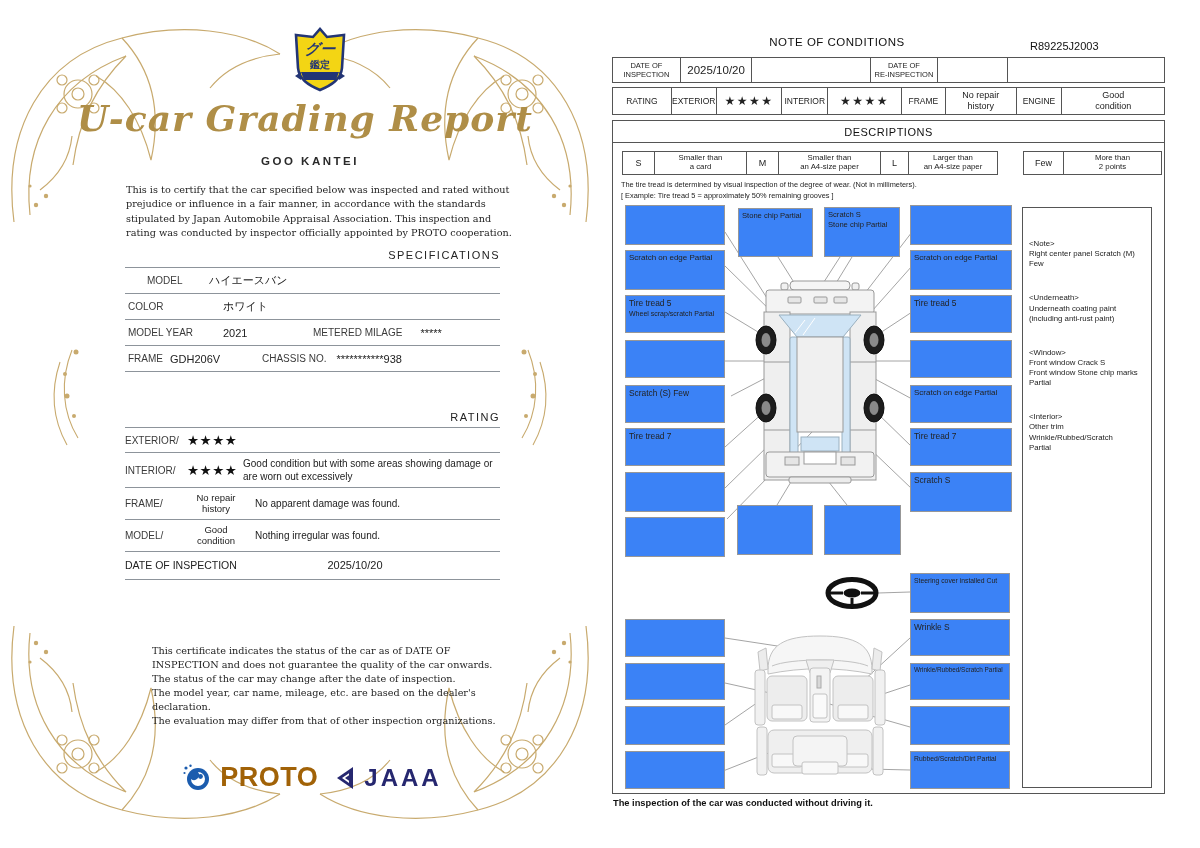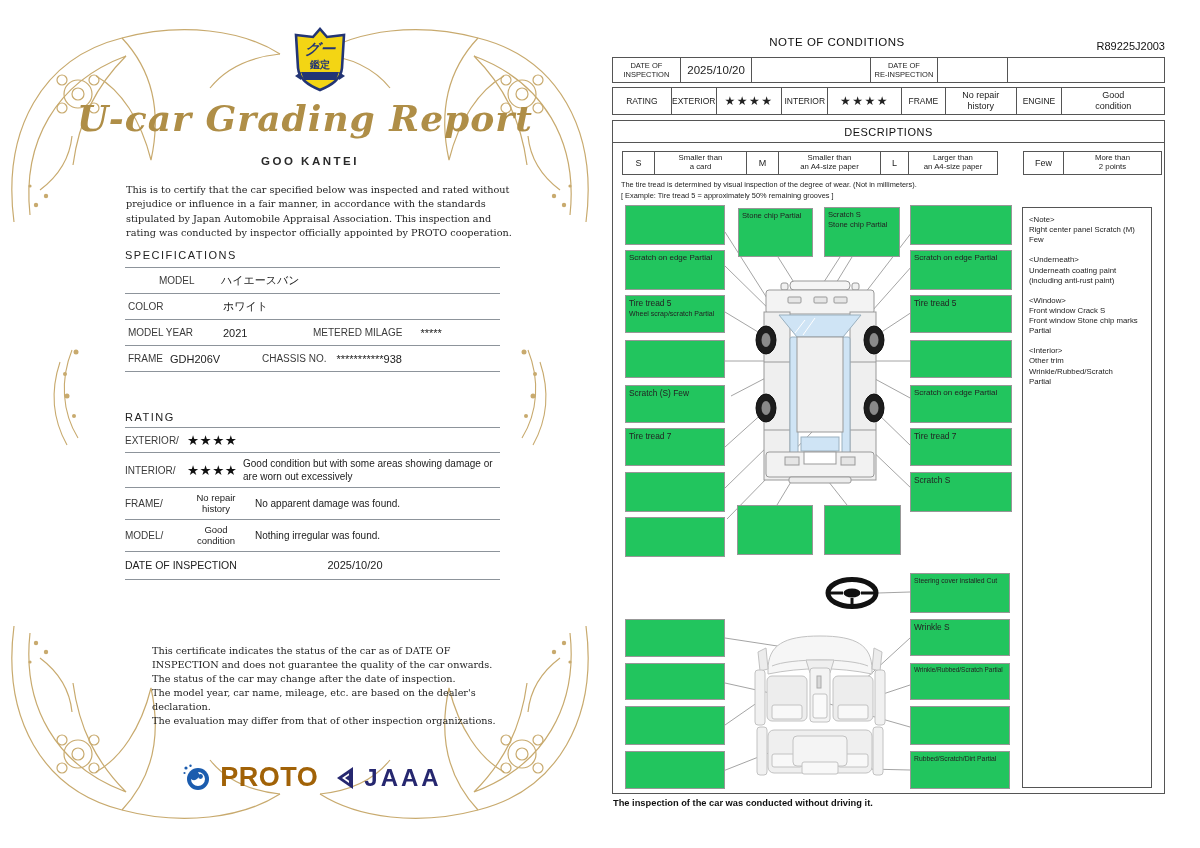--- a/index.html
+++ b/index.html
@@ -11,21 +11,21 @@
 
 .deco { position:absolute; left:0; top:0; }
 .badge { left:291px; top:26px; }
 .lp-title { left:55px; top:97px; width:500px; text-align:center;
   font-family:"DejaVu Serif", serif; font-style:italic; font-weight:700;
   font-size:36px; color:#af8e47; letter-spacing:1px; }
 .lp-sub { left:110px; top:155px; width:400px; text-align:center; font-size:11.5px;
   font-weight:600; letter-spacing:2.5px; color:#2a2a2a; }
 .lp-intro { left:126px; top:183px; width:392px; font-family:"DejaVu Serif", serif;
   font-size:9.7px; line-height:1.47; color:#1c1c1c; }
-.sec-head { width:375px; left:125px; text-align:left; font-size:11px;
+.sec-head { width:375px; left:125px; text-align:right; font-size:11px;
   letter-spacing:1.5px; color:#222; }
 .spec-table { left:125px; top:267px; width:375px; border-top:1.4px solid #8d949b; }
 .s-row { display:flex; align-items:center; height:26px; border-bottom:1.4px solid #8d949b;
   font-size:10px; color:#3a3a3a; }
 .s-label { color:#3a3a3a; }
 .s-value { font-size:11px; color:#222; }
 .rating-table { left:125px; top:427px; width:375px; border-top:1.4px solid #8d949b; }
 .r-row { display:flex; align-items:center; border-bottom:1.4px solid #8d949b;
   padding:4px 0; color:#222; }
 .r-label { width:62px; font-size:10px; color:#3a3a3a; flex:none; }
@@ -39,21 +39,21 @@
 .lp-disclaimer { left:152px; top:644px; width:348px; font-family:"DejaVu Serif", serif;
   font-size:9.7px; line-height:1.44; color:#1c1c1c; white-space:pre-line; }
 .logo-row { left:125px; top:762px; width:375px; display:flex; justify-content:center;
   align-items:center; gap:9px; }
 .proto-text { font-size:27px; font-weight:800; color:#a16207; letter-spacing:0.5px; }
 .jaaa-text { font-size:24px; font-weight:700; color:#26276f; letter-spacing:3px; }
 
 
 .rp-title { left:612px; top:36px; width:450px; text-align:center; font-size:11.5px;
   color:#111; letter-spacing:0.5px; }
-.rp-no { left:1030px; top:40px; width:135px; text-align:right; font-size:11px; color:#111; }
+.rp-no { left:1030px; top:40px; width:135px; font-size:11px; color:#111; }
 .rp-table { display:flex; border:1px solid #555; background:#fff; }
 .cell { border-right:1px solid #555; display:flex; align-items:center;
   justify-content:center; text-align:center; height:100%; }
 .cell:last-child { border-right:none; }
 .cell.sm { font-size:7.5px; line-height:1.2; white-space:pre-line; color:#222; }
 .cell.val { font-size:11.5px; }
 .cell.lbl { font-size:8.5px; }
 .cell.stars { font-size:12px; letter-spacing:1.5px; }
 .date-table { left:612px; top:57px; width:553px; height:26px; }
 .rate-table { left:612px; top:87px; width:553px; height:28px; }
@@ -61,25 +61,25 @@
 .desc-head { height:22px; border-bottom:1px solid #555; display:flex; align-items:center;
   justify-content:center; font-size:11px; letter-spacing:0.5px; color:#111; }
 .legend { display:flex; border:1px solid #555; height:24px; background:#fff; }
 .lg1 { left:622px; top:151px; width:376px; }
 .lg2 { left:1023px; top:151px; width:139px; }
 .lgc { font-size:9px; }
 .lgm { font-size:7.8px; line-height:1.12; white-space:pre-line; }
 .tire-note { left:621px; top:180px; font-size:7.4px; line-height:1.45; color:#222;
   white-space:pre-line; }
 #diagram-svg { position:absolute; left:0; top:0; pointer-events:none; }
-.anno-box { position:absolute; border:1px solid #979797; background:#22c55e;
+.anno-box { position:absolute; border:1px solid #979797; background:#3b82f6;
   padding:2px 3px; line-height:1.35; color:#222; overflow:hidden; }
 .notes-panel { left:1022px; top:207px; width:130px; height:581px; border:1px solid #555;
   background:#fff; padding:7px 6px; font-size:7.8px; line-height:1.3; color:#222; }
-.note-sec { margin-bottom:10px; }
+.note-sec { margin-bottom:10px;margin-top:24px; }
 .rp-footer { left:613px; top:798px; font-size:9.3px; font-weight:600; color:#111; }
 </style>
 </head>
 <body>
 
 <div class="canvas">
 
   <section>
     <svg class="deco" width="600" height="848" viewBox="0 0 600 848">
       <defs>
@@ -136,21 +136,21 @@
     </div>
 
     <h1 class="lp-title abs">U-car Grading Report</h1>
     <div class="lp-sub abs">GOO KANTEI</div>
     <p class="lp-intro abs">This is to certify that the car specified below was inspected and rated without prejudice or influence in a fair manner, in accordance with the standards stipulated by Japan Automobile Appraisal Association. This inspection and rating was conducted by inspector officially appointed by PROTO cooperation.</p>
 
     <div class="sec-head abs" style="top:249px">SPECIFICATIONS</div>
 
     <div class="spec-table abs">
       <div class="s-row">
-        <span class="s-label" style="margin-left:34px;width:62px">MODEL</span>
+        <span class="s-label" style="margin-left:22px;width:62px">MODEL</span>
         <span class="s-value" style="">ハイエースバン</span>
       </div>
       <div class="s-row">
         <span class="s-label" style="margin-left:3px;width:81px">COLOR</span>
         <span class="s-value" style="margin-left:14px">ホワイト</span>
       </div>
       <div class="s-row">
         <span class="s-label" style="margin-left:3px;width:81px">MODEL YEAR</span>
         <span class="s-value" style="margin-left:14px;width:58px">2021</span>
         <span class="s-label" style="margin-left:32px">METERED MILAGE</span>

